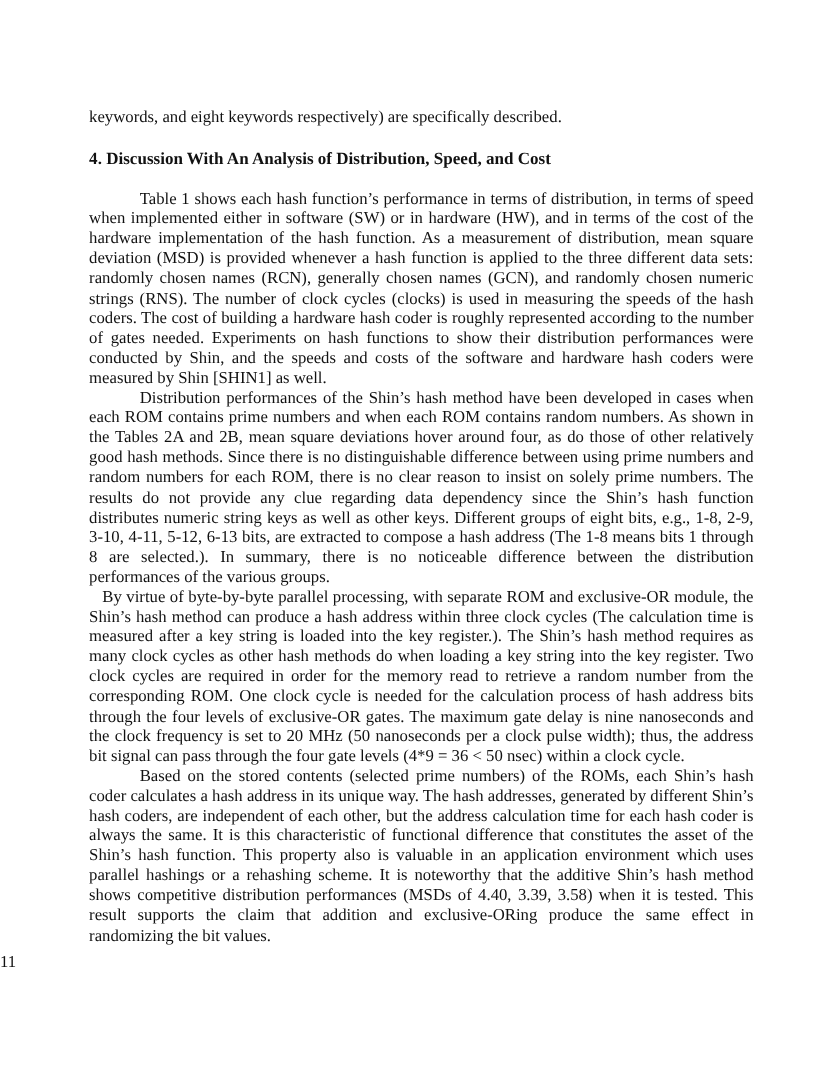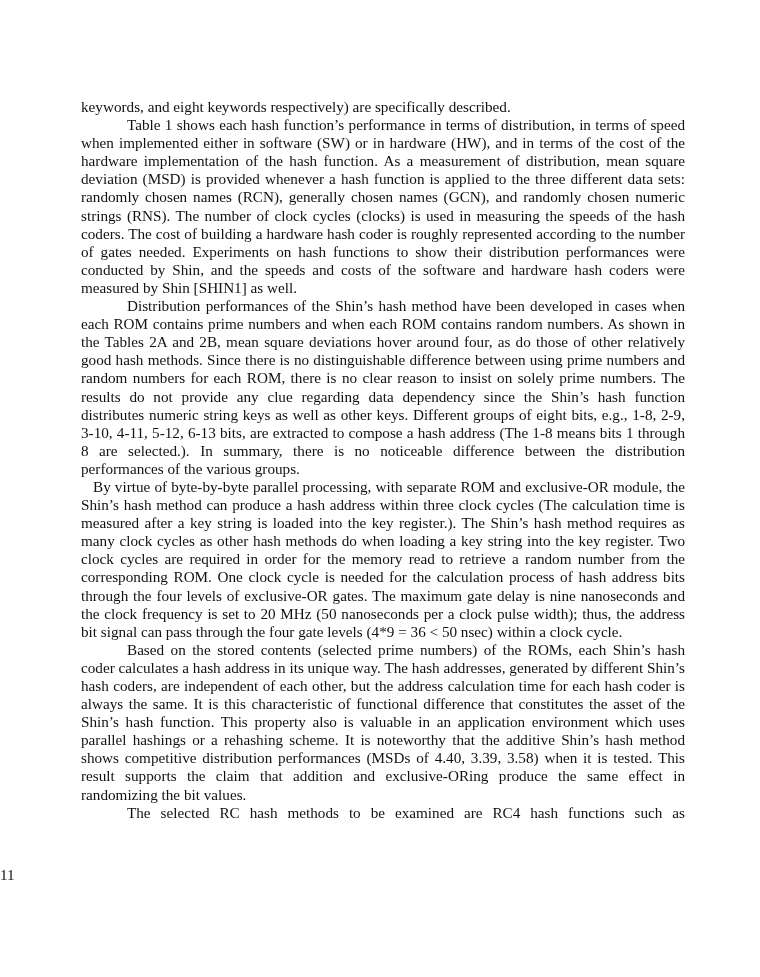--- a/index.html
+++ b/index.html
@@ -50,20 +50,20 @@
       top: 866px;
       text-align: left;
       font-size: 15.2px;
     }
   </style>
 </head>
 <body>
 
 <div class="page">
   <p class="para first-line">keywords, and eight keywords respectively) are specifically described.</p>
+  <div class="heading">4.  Discussion With An Analysis of Distribution, Speed, and Cost</div>
   <p class="para indent">Table 1 shows each hash function’s performance in terms of distribution, in terms of speed when implemented either in software (SW) or in hardware (HW), and in terms of the cost of the hardware implementation of the hash function.  As a measurement of distribution, mean square deviation (MSD) is provided whenever a hash function is applied to the three different data sets:  randomly chosen names (RCN), generally chosen names (GCN), and randomly chosen numeric strings (RNS).  The number of clock cycles (clocks) is used in measuring the speeds of the hash coders.  The cost of building a hardware hash coder is roughly represented according to the number of gates needed.  Experiments on hash functions to show their distribution performances were conducted by Shin, and the speeds and costs of the software and hardware hash coders were measured by Shin [SHIN1] as well.</p>
   <p class="para indent">Distribution performances of the Shin’s hash method have been developed in cases when each ROM contains prime numbers and when each ROM contains random numbers.  As shown in the Tables 2A and 2B, mean square deviations hover around four, as do those of other relatively good hash methods.  Since there is no distinguishable difference between using prime numbers and random numbers for each ROM, there is no clear reason to insist on solely prime numbers.  The results do not provide any clue regarding data dependency since the Shin’s hash function distributes numeric string keys as well as other keys.  Different groups of eight bits, e.g., 1-8, 2-9, 3-10, 4-11, 5-12, 6-13 bits, are extracted to compose a hash address (The 1-8 means bits 1 through 8 are selected.).  In summary, there is no noticeable difference between the distribution performances of the various groups.</p>
   <p class="para indent-small">By virtue of byte-by-byte parallel processing, with separate ROM and exclusive-OR module, the Shin’s hash method can produce a hash address within three clock cycles (The calculation time is measured after a key string is loaded into the key register.).  The Shin’s hash method requires as many clock cycles as other hash methods do when loading a key string into the key register.  Two clock cycles are required in order for the memory read to retrieve a random number from the corresponding ROM.  One clock cycle is needed for the calculation process of hash address bits through the four levels of exclusive-OR gates.  The maximum gate delay is nine nanoseconds and the clock frequency is set to 20 MHz (50 nanoseconds per a clock pulse width); thus, the address bit signal can pass through the four gate levels (4*9 = 36 &lt; 50 nsec) within a clock cycle.</p>
   <p class="para indent">Based on the stored contents (selected prime numbers) of the ROMs, each Shin’s hash coder calculates a hash address in its unique way.  The hash addresses, generated by different Shin’s hash coders, are independent of each other, but the address calculation time for each hash coder is always the same.  It is this characteristic of functional difference that constitutes the asset of the Shin’s hash function.  This property also is valuable in an application environment which uses parallel hashings or a rehashing scheme.  It is noteworthy that the additive Shin’s hash method shows competitive distribution performances (MSDs of 4.40, 3.39, 3.58) when it is tested.  This result supports the claim that addition and exclusive-ORing produce the same effect in randomizing the bit values.</p>
-  <p class="para indent" style="text-align: justify; text-align-last: justify;">The selected RC hash methods to be examined are RC4 hash functions such as</p>
 </div>
 
 <div class="page-number">11</div>
 
 </body></html>

